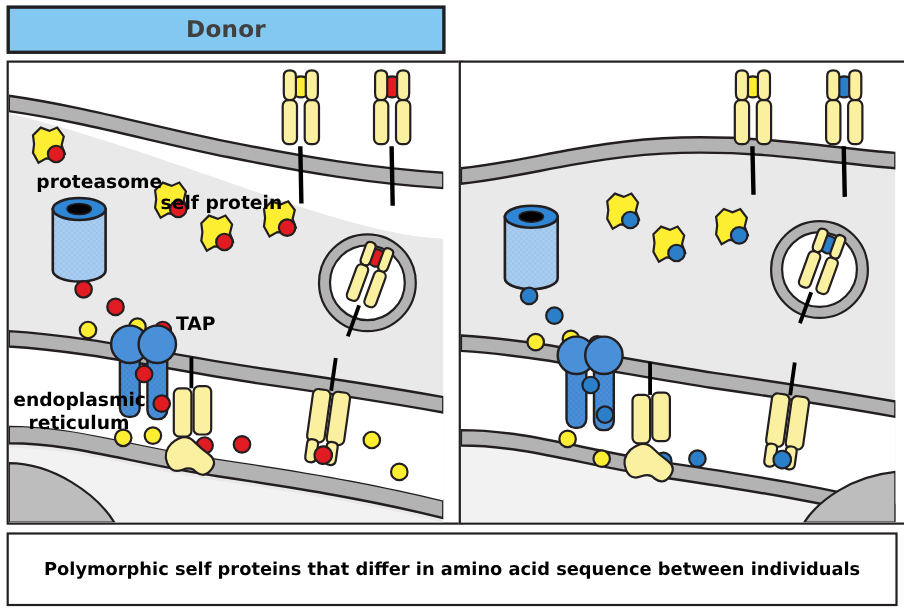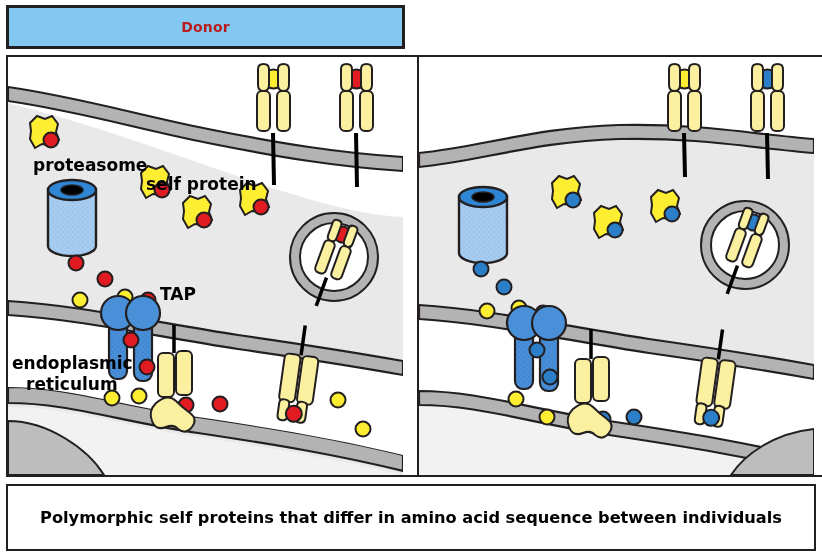--- a/index.html
+++ b/index.html
@@ -41,22 +41,22 @@
     box-sizing: border-box;
     border: 3px solid #231f20;
     background: #82c8f0;
     display: flex;
     align-items: center;
     justify-content: center;
   }
   .panel-title {
     font-family: "DejaVu Sans", sans-serif;
     font-weight: bold;
-    font-size: 14px;
-    color: #b91c1c;
+    font-size: 21px;
+    color: #404040;
     letter-spacing: 0.2px;
   }
   .panel-body {
     position: absolute;
     left: 6px; top: 55px;
     width: 416px;
     height: 422px;
     box-sizing: border-box;
     border: 2px solid #231f20;
     background: #ffffff;

